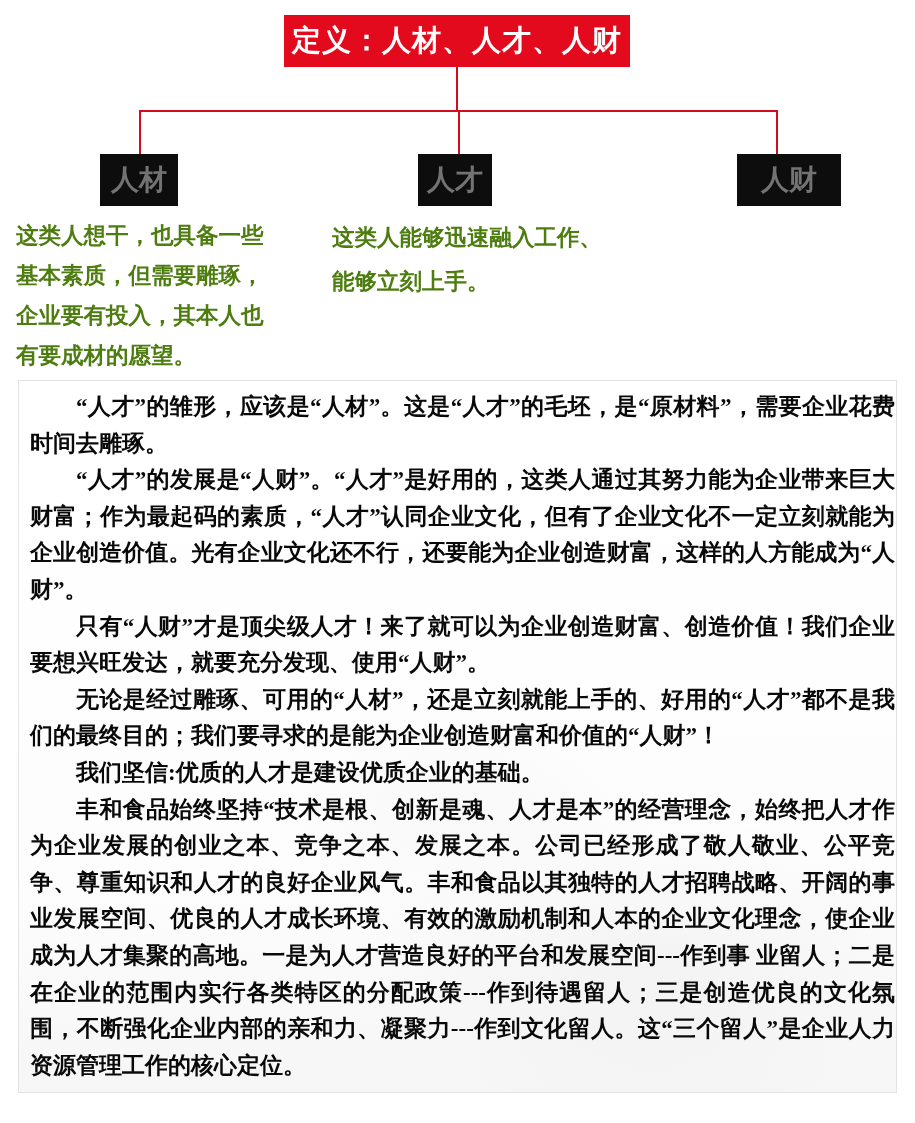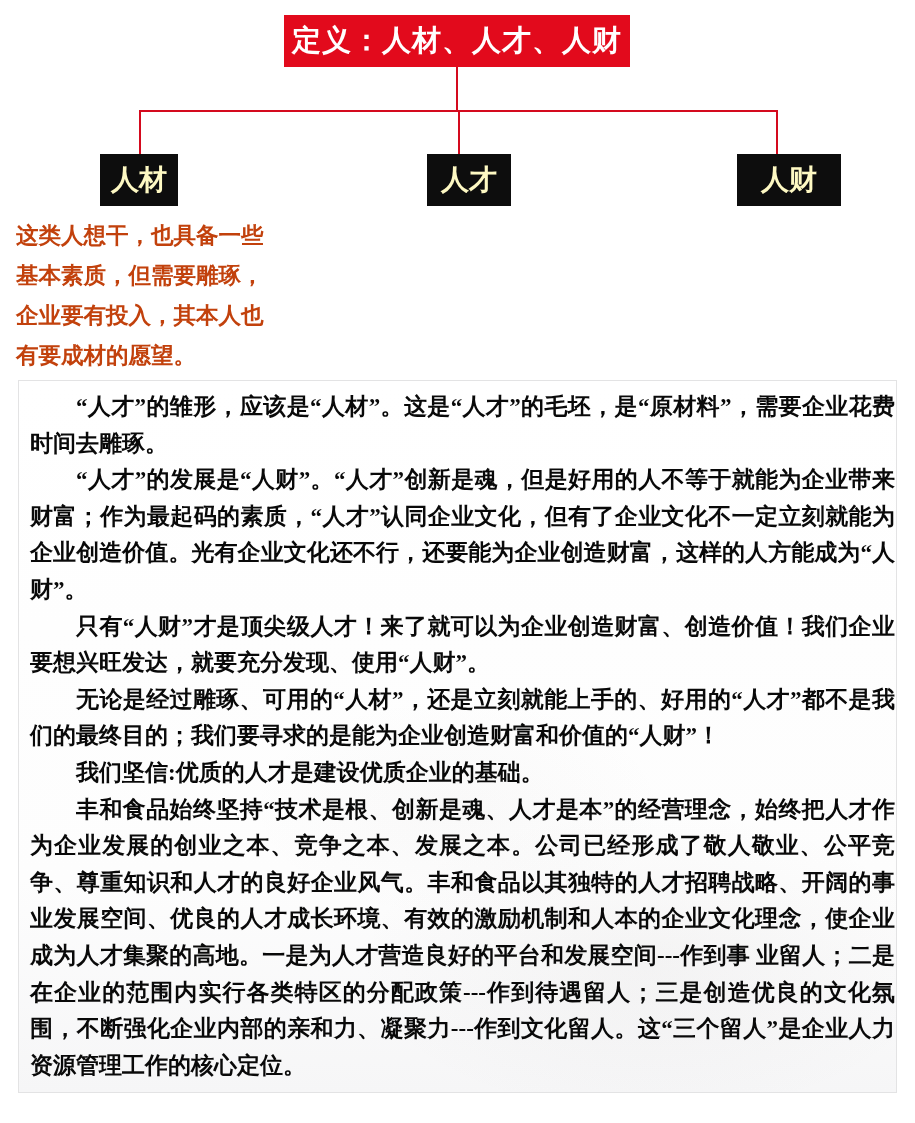--- a/index.html
+++ b/index.html
@@ -34,37 +34,37 @@
   .line.hline  { left: 139px; top: 110px; width: 638px; height: 1.5px; }
   .line.drop-l { left: 139px; top: 110px; width: 1.5px; height: 45px; }
   .line.drop-c { left: 458px; top: 110px; width: 1.5px; height: 45px; }
   .line.drop-r { left: 776px; top: 110px; width: 1.5px; height: 45px; }
 
   
   .node {
     position: absolute;
     top: 154px; height: 52px;
     background: #0d0d0d;
-    color: #fef9c3;
+    color: #737373;
     font-size: 28px;
     font-weight: bold;
     display: flex; align-items: center; justify-content: center;
     white-space: nowrap;
   }
   .node.n1 { left: 100px; width: 78px; }
-  .node.n2 { left: 427px; width: 84px; }
+  .node.n2 { left: 418px; width: 74px; }
   .node.n3 { left: 737px; width: 104px; }
 
   
   .node-desc {
     position: absolute;
     top: 216px;
     font-size: 22.5px;
     font-weight: bold;
-    color: #c2410c;
+    color: #4d7c0f;
     text-align: left;
   }
   .node-desc.d1 { left: 16px;  width: 254px; line-height: 40px; }
   .node-desc.d2 { left: 332px; width: 282px; line-height: 44px; }
   .node-desc.d3 { left: 650px; width: 262px; line-height: 44px; }
 
   
   .article-box {
     position: absolute;
     left: 18px; top: 380px;
@@ -97,23 +97,24 @@
   <div class="line hline"></div>
   <div class="line drop-l"></div>
   <div class="line drop-c"></div>
   <div class="line drop-r"></div>
 
   <div class="node n1">人材</div>
   <div class="node n2">人才</div>
   <div class="node n3">人财</div>
 
   <div class="node-desc d1">这类人想干，也具备一些基本素质，但需要雕琢，企业要有投入，其本人也有要成材的愿望。</div>
+  <div class="node-desc d2">这类人能够迅速融入工作、能够立刻上手。</div>
 
   <div class="article-box">
     <p>“人才”的雏形，应该是“人材”。这是“人才”的毛坯，是“原材料”，需要企业花费时间去雕琢。</p>
-    <p>“人才”的发展是“人财”。“人才”创新是魂，但是好用的人不等于就能为企业带来财富；作为最起码的素质，“人才”认同企业文化，但有了企业文化不一定立刻就能为企业创造价值。光有企业文化还不行，还要能为企业创造财富，这样的人方能成为“人财”。</p>
+    <p>“人才”的发展是“人财”。“人才”是好用的，这类人通过其努力能为企业带来巨大财富；作为最起码的素质，“人才”认同企业文化，但有了企业文化不一定立刻就能为企业创造价值。光有企业文化还不行，还要能为企业创造财富，这样的人方能成为“人财”。</p>
     <p>只有“人财”才是顶尖级人才！来了就可以为企业创造财富、创造价值！我们企业要想兴旺发达，就要充分发现、使用“人财”。</p>
     <p>无论是经过雕琢、可用的“人材”，还是立刻就能上手的、好用的“人才”都不是我们的最终目的；我们要寻求的是能为企业创造财富和价值的“人财”！</p>
     <p>我们坚信:优质的人才是建设优质企业的基础。</p>
     <p>丰和食品始终坚持“技术是根、创新是魂、人才是本”的经营理念，始终把人才作为企业发展的创业之本、竞争之本、发展之本。公司已经形成了敬人敬业、公平竞争、尊重知识和人才的良好企业风气。丰和食品以其独特的人才招聘战略、开阔的事业发展空间、优良的人才成长环境、有效的激励机制和人本的企业文化理念，使企业成为人才集聚的高地。一是为人才营造良好的平台和发展空间---作到事 业留人；二是在企业的范围内实行各类特区的分配政策---作到待遇留人；三是创造优良的文化氛围，不断强化企业内部的亲和力、凝聚力---作到文化留人。这“三个留人”是企业人力资源管理工作的核心定位。</p>
   </div>
 
 </div>
 
 </body></html>

